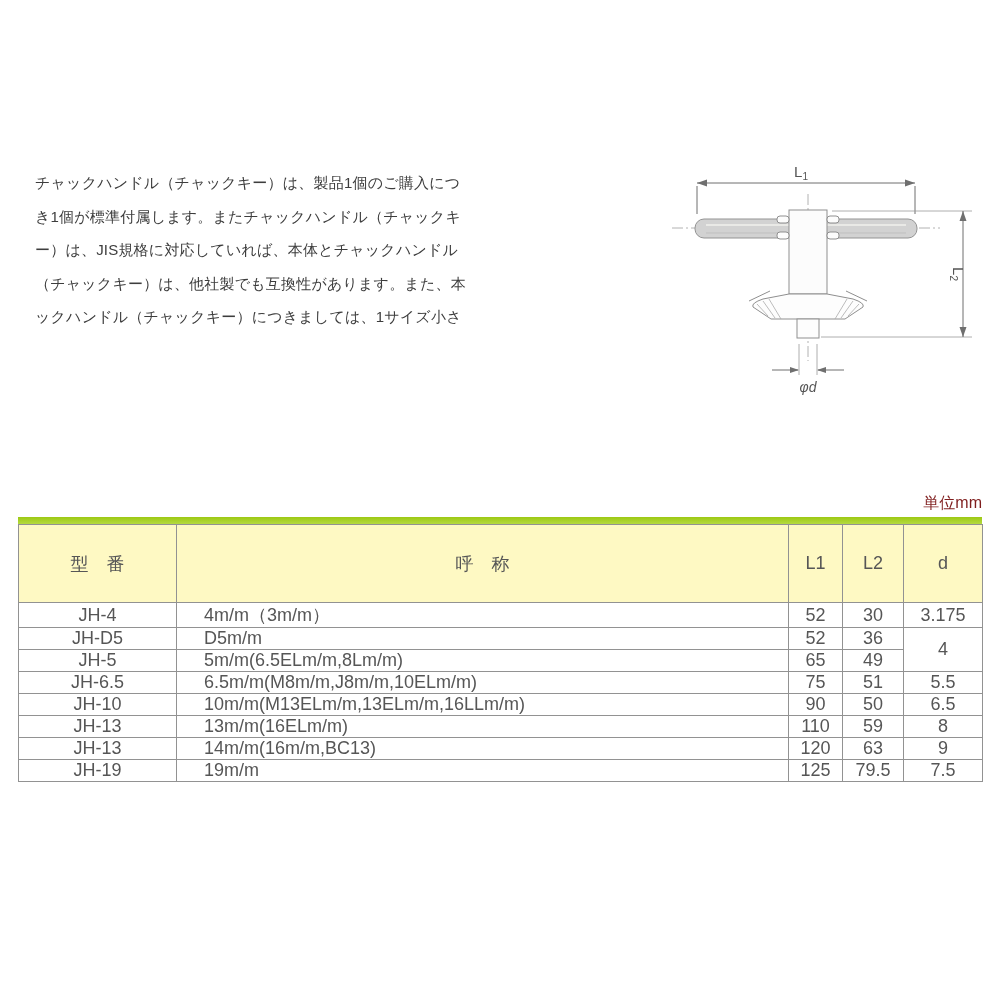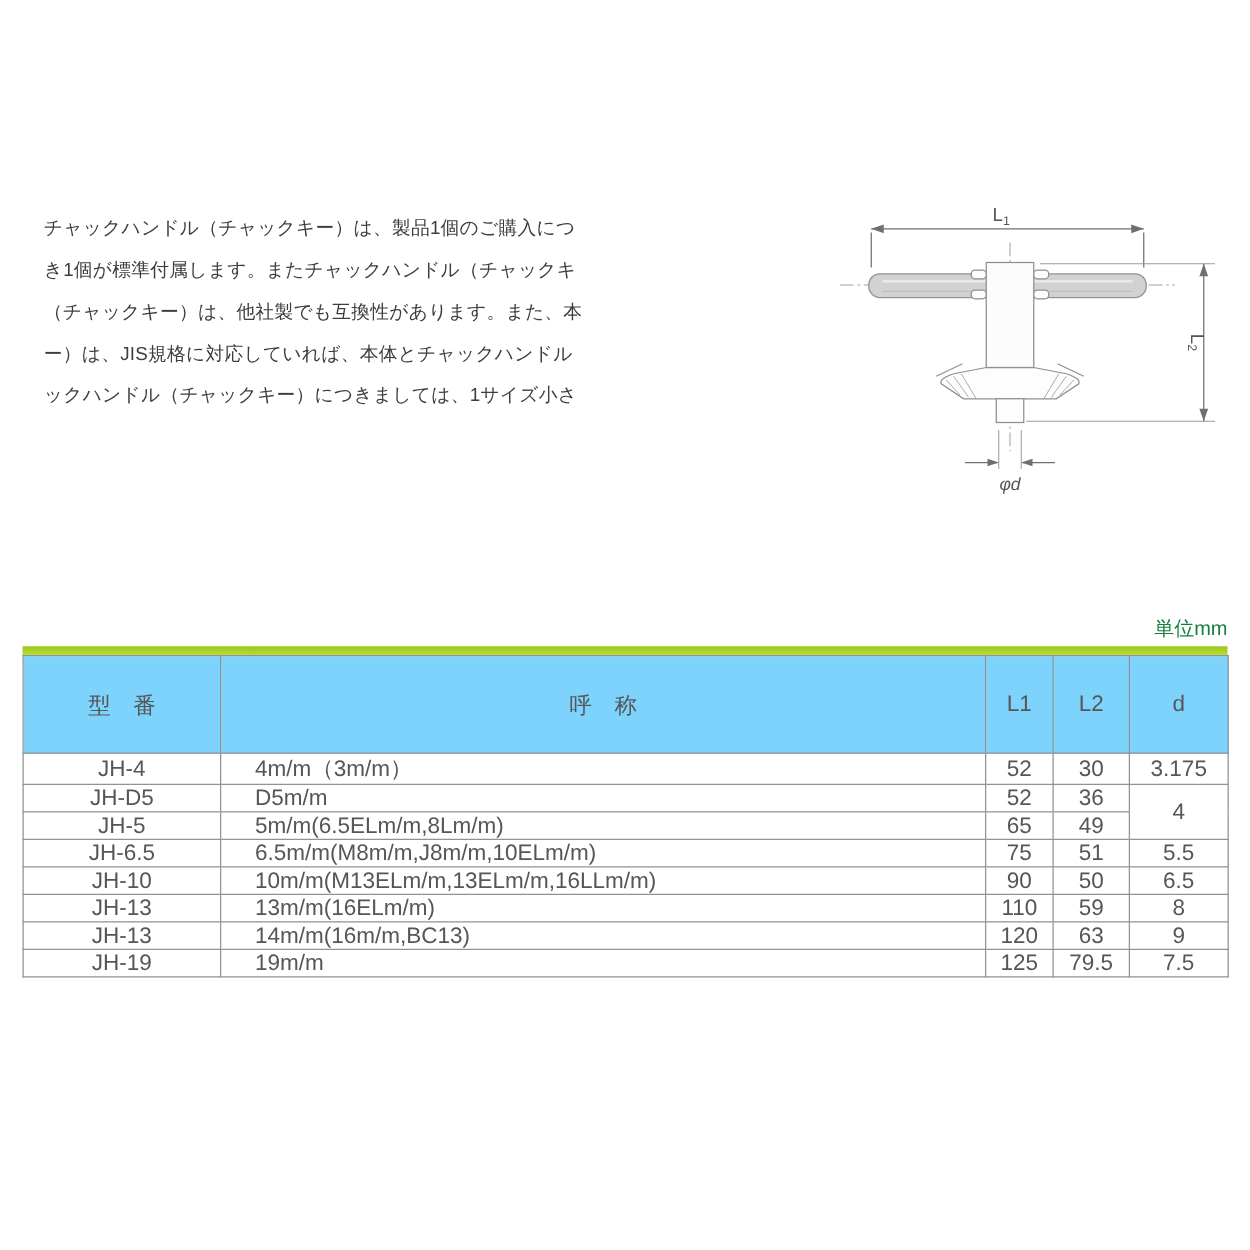--- a/index.html
+++ b/index.html
@@ -18,50 +18,50 @@
     letter-spacing:0.2px; white-space:nowrap;
   }
 
   
   .drawing { position:absolute; left:660px; top:148px; width:340px; height:285px; }
   .drawing svg { display:block; }
 
   
   .unit-label {
     position:absolute; left:18px; top:493px; width:964px;
-    text-align:right; font-size:16px; color:#15803d;
+    text-align:right; font-size:16px; color:#7f1d1d;
   }
 
   
   .table-wrap { position:absolute; left:18px; top:517px; width:964px; }
   .green-bar { height:7px; background:linear-gradient(#9cc913,#b5da40); }
   table.spec {
     width:964px; table-layout:fixed; border-collapse:collapse;
     font-size:18px; color:#565656; background:#ffffff;
   }
   table.spec th, table.spec td { border:1px solid #929292; }
   table.spec th {
-    background:#7dd3fc; font-weight:normal; height:78px;
+    background:#fef9c3; font-weight:normal; height:78px;
     text-align:center; vertical-align:middle; color:#565656;
   }
   table.spec td { height:17px; text-align:center; vertical-align:middle; padding:0; }
   table.spec td.name { text-align:left; padding-left:27px; }
   col.c-model { width:158px; } col.c-name { width:612px; }
   col.c-l1 { width:54px; } col.c-l2 { width:61px; } col.c-d { width:79px; }
 </style>
 </head>
 <body>
 
 <div class="page">
 
   <div class="intro">
     <div>チャックハンドル（チャックキー）は、製品1個のご購入につ</div>
     <div>き1個が標準付属します。またチャックハンドル（チャックキ</div>
+    <div>ー）は、JIS規格に対応していれば、本体とチャックハンドル</div>
     <div>（チャックキー）は、他社製でも互換性があります。また、本</div>
-    <div>ー）は、JIS規格に対応していれば、本体とチャックハンドル</div>
     <div>ックハンドル（チャックキー）につきましては、1サイズ小さ</div>
   </div>
 
   <div class="drawing">
     <svg width="340" height="285" viewBox="0 0 340 285" xmlns="http://www.w3.org/2000/svg">
 
       <g stroke="#9f9f9f" stroke-width="0.8" stroke-dasharray="11 3 2 3" fill="none">
         <line x1="12" y1="80" x2="280" y2="80"></line>
         <line x1="148" y1="46" x2="148" y2="213"></line>
       </g>

